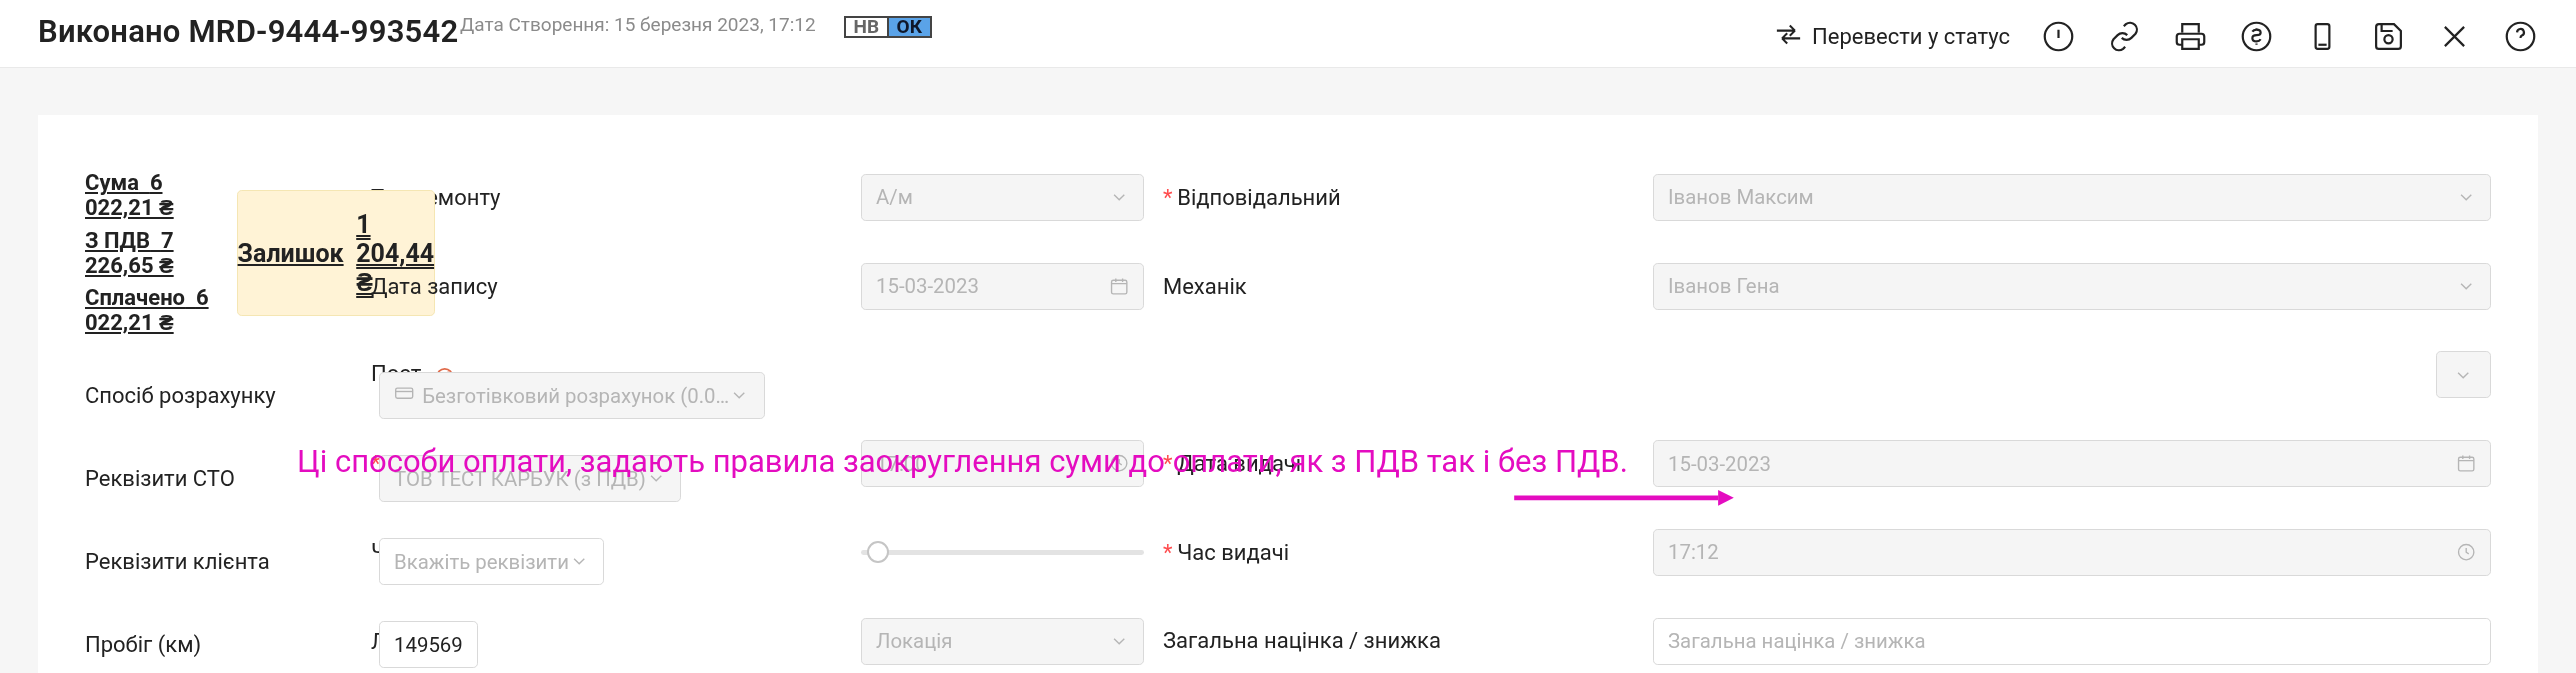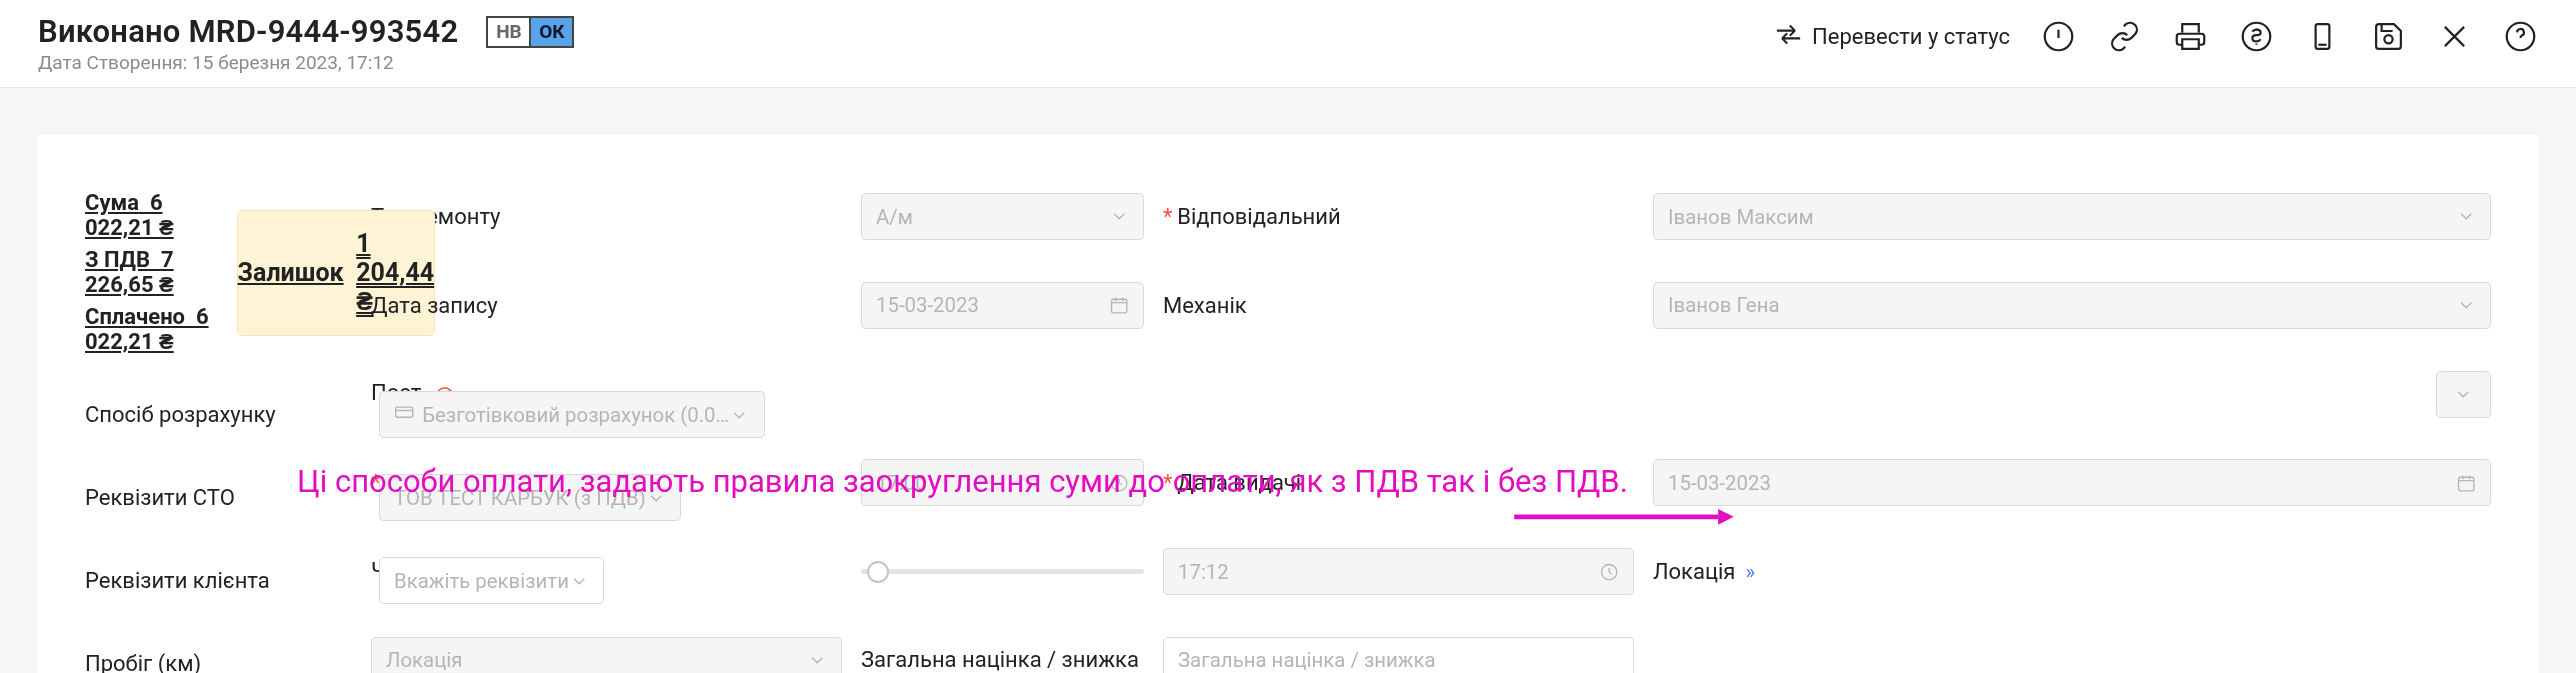--- a/index.html
+++ b/index.html
@@ -28,27 +28,27 @@
   .page { width: 2576px; }
   
   .hdr {
     display: flex;
     align-items: flex-start;
     justify-content: space-between;
     padding: 12.6px 38px 12.6px 38px;
     border-bottom: 1.6px solid #e9e9e9;
   }
   .hdr-left { display: flex; align-items: flex-start; gap: 28px; }
-  .hdr-title-block { display: flex; flex-direction: column; gap: 1.6px; }
+  .hdr-title-block { display: flex; flex-direction: row; gap: 1.6px; }
   .hdr-title { font-size: 31px; font-weight: 600; letter-spacing: 0.2px; }
   .hdr-sub { font-size: 19px; color: var(--muted); }
   .badges { display: flex; margin-top: 3.1px; }
   .badge {
     display: inline-flex; align-items: center; justify-content: center;
-    height: 32px; padding: 0 7.8px; font-size: 19px; font-weight: 700;
+    height: 22px; padding: 0 7.8px; font-size: 19px; font-weight: 700;
     border: 2.4px solid var(--badge-border);
   }
   .badge.nv { background: #fff; color: #666; border-right: none; }
   .badge.ok { background: var(--ok-bg); color: #0f172a; }
   .hdr-right {
     display: flex; align-items: center; gap: 30px;
     padding-top: 6.3px;
   }
   .status-link { display: flex; align-items: center; gap: 8px; font-size: 22px; color: #222; cursor: pointer; }
   .icon-btn { width: 36px; height: 36px; display: inline-flex; align-items: center; justify-content: center; cursor: pointer; color: #222; }
@@ -350,20 +350,21 @@
         <span style="display:inline-block;vertical-align:middle;margin-left:4.7px;"><svg width="20.4" height="20.4" viewBox="0 0 24 24" fill="none" stroke="#222" stroke-width="1.8">
               <path d="M3 12a9 9 0 1 0 3-6.7L3 8"></path>
               <path d="M3 3v5h5"></path>
             </svg></span>
       </div>
       <div class="slider">
         <div class="slider-track">
           <div class="slider-thumb"></div>
         </div>
       </div>
+      <div class="lbl"><span class="req">*</span><span>Час видачі</span></div>
       <div class="field disabled">
         <span class="txt">17:12</span>
         <span class="suffix">
             <svg viewBox="0 0 24 24">
               <circle cx="12" cy="12" r="9"></circle>
               <path d="M12 7v5l3 2"></path>
             </svg>
           </span>
       </div>
 

